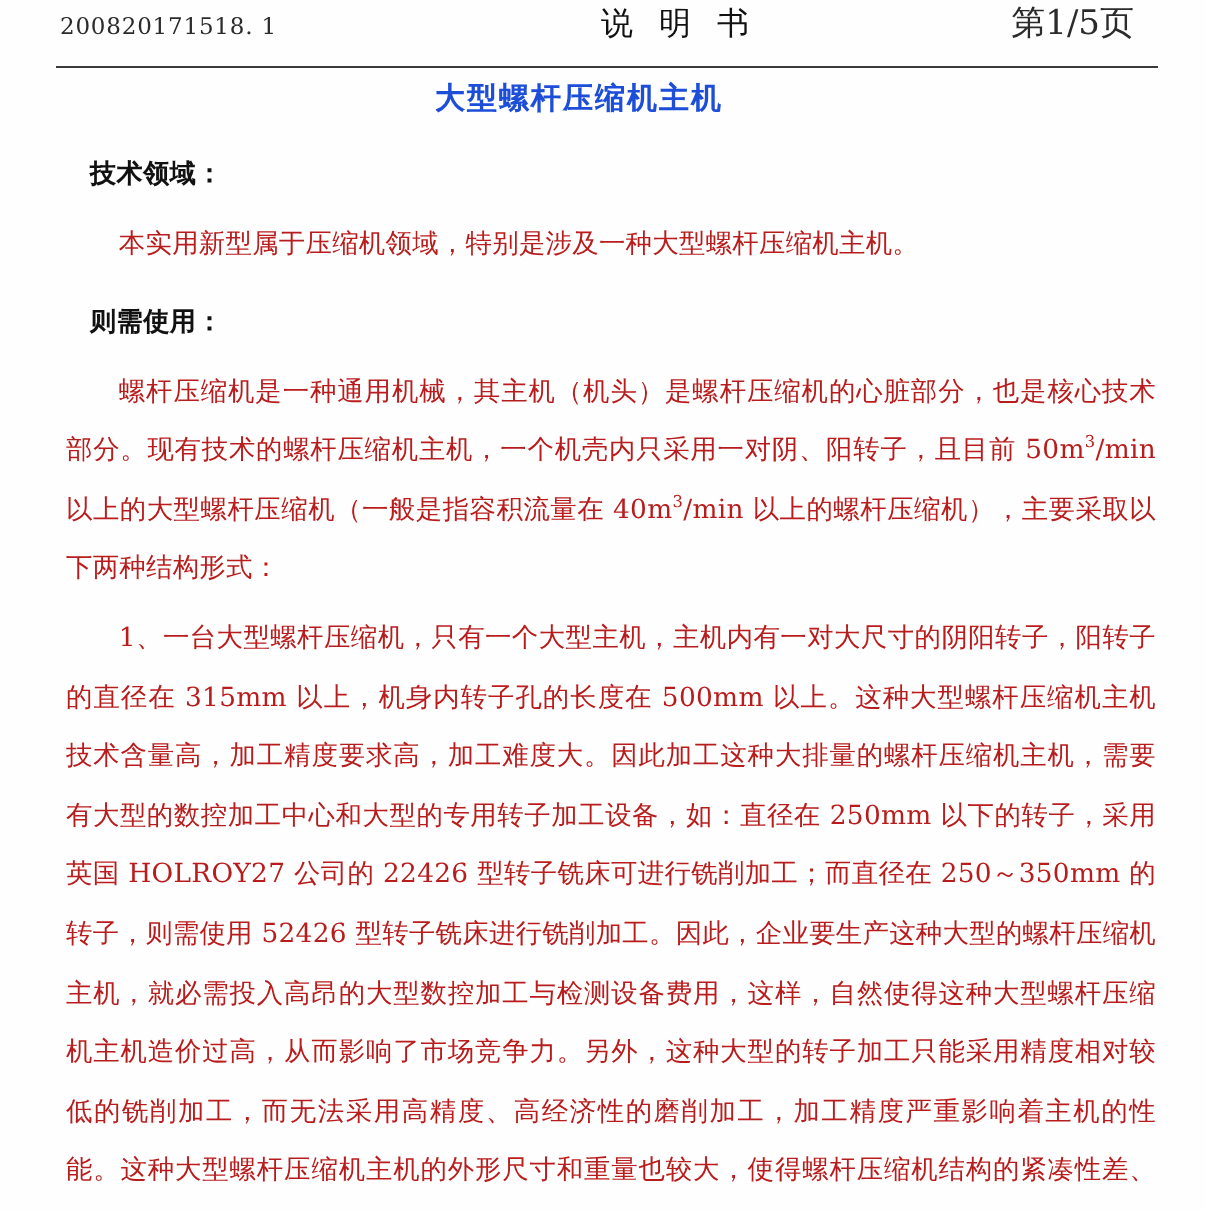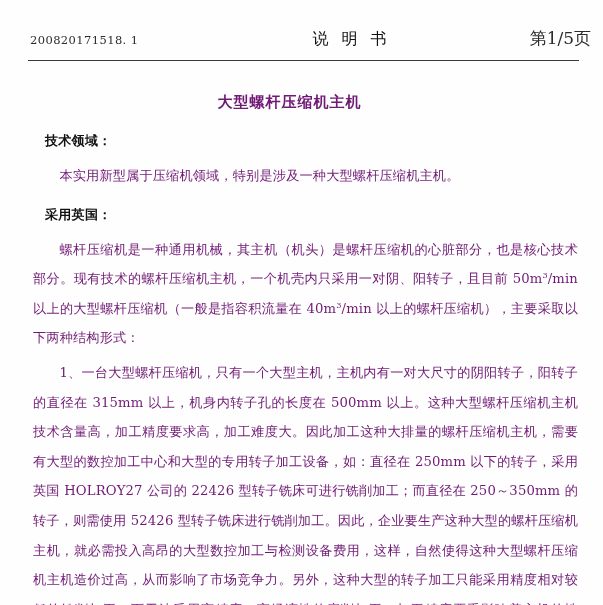--- a/index.html
+++ b/index.html
@@ -20,23 +20,22 @@
     height: 605px;
     background: #fefefe;
     overflow: hidden;
   }
 
   
   .doc-header {
     display: flex;
     align-items: baseline;
     justify-content: space-between;
-    padding: 0 12px 0 30px;
+    padding: 0 36px 0 30px;
     height: 30px;
-    margin-top: 27px;
   }
   .header-appno {
     font-family: "DejaVu Serif", "Liberation Serif", serif;
     font-size: 11.5px;
     letter-spacing: 0.4px;
     color: #2b2b2b;
     white-space: nowrap;
   }
   .header-center-title {
     font-family: "DejaVu Sans", "Liberation Sans", sans-serif;
@@ -59,22 +58,22 @@
     margin: 3px 24px 0 28px;
   }
 
   
   .doc-title {
     text-align: center;
     font-family: "DejaVu Sans", "Liberation Sans", sans-serif;
     font-weight: bold;
     font-size: 15px;
     letter-spacing: 1px;
-    color: #701a75;
-    margin-top: 32px;
+    color: #1d4ed8;
+    margin-top: 6px;
     padding-right: 24px;
   }
 
   
   .body-content {
     margin-top: 18px;
     padding: 0 25px 0 33px;
   }
   .section-heading {
     font-family: "DejaVu Sans", "Liberation Sans", sans-serif;
@@ -86,21 +85,21 @@
     letter-spacing: 0.3px;
   }
   .para {
     font-family: "DejaVu Serif", "Liberation Serif", serif;
     font-size: 13.2px;
     line-height: 29.6px;
     text-align: justify;
     text-justify: inter-character;
     text-indent: 2em;
     margin: 0 0 5px 0;
-    color: #701a75;
+    color: #b91c1c;
     letter-spacing: 0.15px;
   }
   .para.tight {
     margin-bottom: 0;
   }
   .para sup {
     font-size: 0.62em;
     vertical-align: super;
     line-height: 0;
   }
@@ -122,21 +121,21 @@
   <div class="doc-title">大型螺杆压缩机主机</div>
 
   <div class="body-content">
 
     <div class="section-heading">技术领域：</div>
 
     <p class="para">本实用新型属于压缩机领域，特别是涉及一种大型螺杆压缩机主机。</p>
 
     <div class="spacer-sm"></div>
 
-    <div class="section-heading">采用英国：</div>
+    <div class="section-heading">则需使用：</div>
 
     <p class="para"><span>螺杆压缩机是一种通用机械，其主机（机头）是螺杆压缩机的心脏部分，也是核心技术部分。现有技术的螺杆压缩机主机，一个机壳内只采用一对阴、阳转子，且目前 50m</span><sup>3</sup><span>/min 以上的大型螺杆压缩机（一般是指容积流量在 40m</span><sup>3</sup><span>/min 以上的螺杆压缩机），主要采取以下两种结构形式：</span></p>
 
     <p class="para tight">1、一台大型螺杆压缩机，只有一个大型主机，主机内有一对大尺寸的阴阳转子，阳转子的直径在 315mm 以上，机身内转子孔的长度在 500mm 以上。这种大型螺杆压缩机主机技术含量高，加工精度要求高，加工难度大。因此加工这种大排量的螺杆压缩机主机，需要有大型的数控加工中心和大型的专用转子加工设备，如：直径在 250mm 以下的转子，采用英国 HOLROY27 公司的 22426 型转子铣床可进行铣削加工；而直径在 250～350mm 的转子，则需使用 52426 型转子铣床进行铣削加工。因此，企业要生产这种大型的螺杆压缩机主机，就必需投入高昂的大型数控加工与检测设备费用，这样，自然使得这种大型螺杆压缩机主机造价过高，从而影响了市场竞争力。另外，这种大型的转子加工只能采用精度相对较低的铣削加工，而无法采用高精度、高经济性的磨削加工，加工精度严重影响着主机的性能。这种大型螺杆压缩机主机的外形尺寸和重量也较大，使得螺杆压缩机结构的紧凑性差、空间的充分利</p>
 
   </div>
 
 </div>
 
 </body></html>

